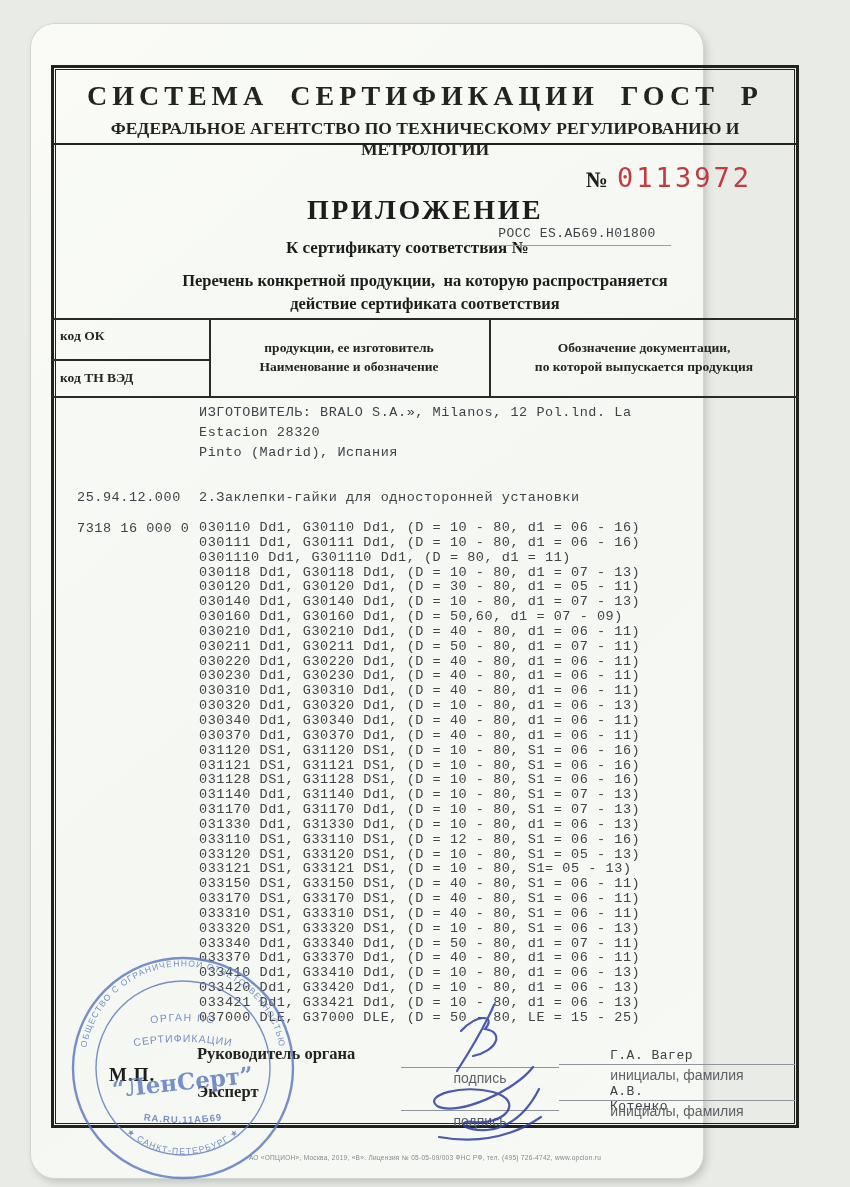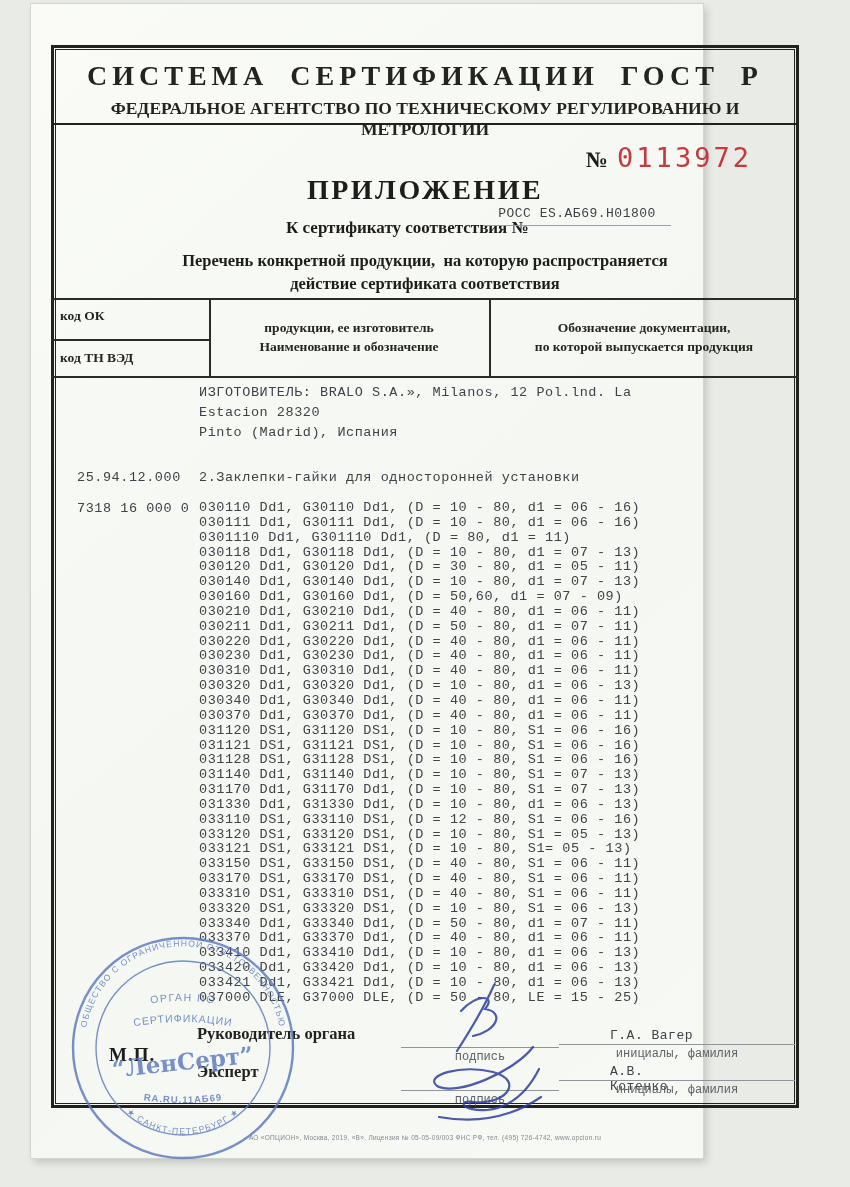--- a/index.html
+++ b/index.html
@@ -1,20 +1,20 @@
 <!DOCTYPE html>
 <html><head>
 <meta charset="utf-8">
 <style>
   html,body{margin:0;padding:0;width:850px;height:1187px;overflow:hidden;background:#e9ebe7;}
   .abs{position:absolute;}
-  .page{position:absolute;left:31px;top:4px;width:672px;height:1154px;
+  .page{position:absolute;left:31px;top:24px;width:672px;height:1154px;
         background:linear-gradient(140deg,#fafbf7 0%,#f4f7f2 55%,#f7f9f4 100%);
         box-shadow:0 0 0 1px #d2d5d0, 3px 4px 8px rgba(0,0,0,.18);
-        font-family:"Liberation Serif", serif;color:#1d1d1b;}
+        font-family:"Liberation Serif", serif;color:#1d1d1b;border-radius:24px;}
   .frame{left:20px;top:41px;width:742px;height:1057px;border:3px solid #21211d;}
   .frame-inner{position:absolute;inset:1px;border:1px solid #21211d;}
   .hr-rule{left:20px;top:119px;width:748px;height:2px;background:#21211d;}
   .t-system{left:20px;top:56px;width:748px;text-align:center;font-size:28px;font-weight:bold;
             letter-spacing:5px;word-spacing:10px;color:#23231f;}
   .t-agency{left:20px;top:94px;width:748px;text-align:center;font-size:17.5px;font-weight:bold;color:#23231f;}
   .num-wrap{left:555px;top:138px;display:flex;align-items:baseline;gap:9px;}
   .num-prefix{font-size:22px;font-weight:bold;}
   .num-value{font-family:"DejaVu Sans Mono", monospace;font-size:27px;letter-spacing:3px;}
   .t-title{left:20px;top:170px;width:748px;text-align:center;font-size:28px;font-weight:bold;letter-spacing:2.5px;}
@@ -29,21 +29,21 @@
   .tbl-line{background:#2a2a26;}
   .cell{font-size:13.5px;font-weight:bold;color:#26261f;}
   .cell-center{text-align:center;line-height:19px;}
   .mono{font-family:"Liberation Mono", monospace;color:#3f4247;font-size:13.5px;letter-spacing:.55px;}
   .mfr{left:168px;top:379px;line-height:20px;}
   .code-col{left:46px;}
   .plist{left:168px;top:497px;line-height:14.85px;}
   .plist div{height:14.85px;}
   .role{font-size:16.5px;font-weight:bold;color:#23231f;}
   .sline{border-top:1px solid #8e959c;height:0;}
-  .caption{font-family:Liberation Mono, monospace;font-size:12px;color:#5c6166;}
+  .caption{font-family:Liberation Sans, sans-serif;font-size:14px;color:#5c6166;}
   .sig-name{font-family:"Liberation Mono", monospace;font-size:13px;letter-spacing:.5px;color:#3f4247;margin-left:47px;}
   .mp{left:78px;top:1040px;font-size:19px;font-weight:bold;letter-spacing:1px;z-index:2;}
   .stamp{left:34px;top:926px;z-index:5;opacity:.82;}
   .inks{left:360px;top:975px;z-index:6;}
   .footer{left:0;top:1130px;width:788px;text-align:center;font-family:"Liberation Sans", sans-serif;
           font-size:6.5px;color:#84888c;letter-spacing:.3px;}
 </style>
 </head>
 <body>
 

